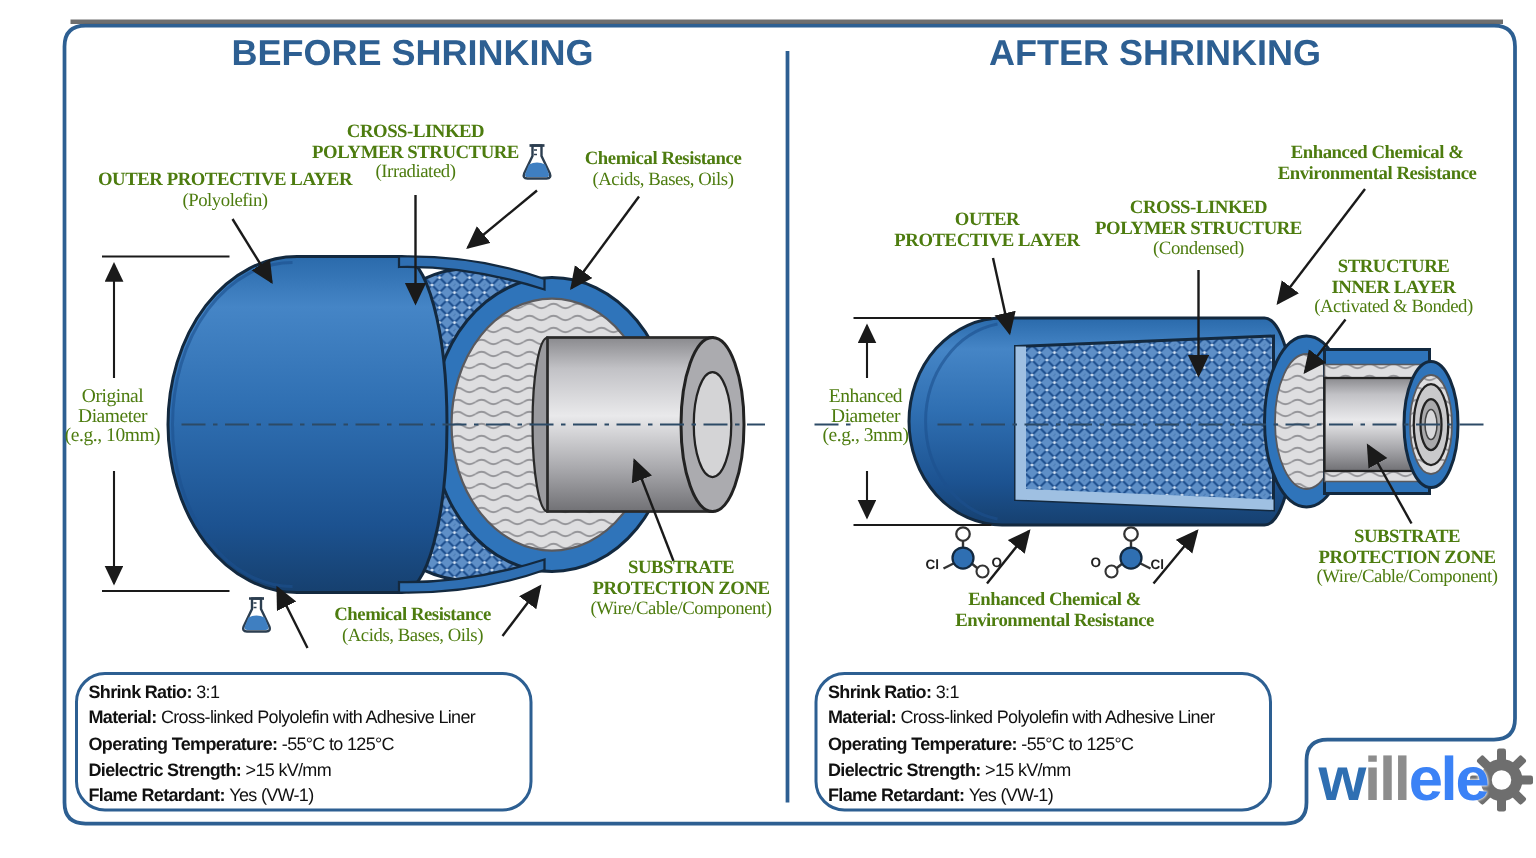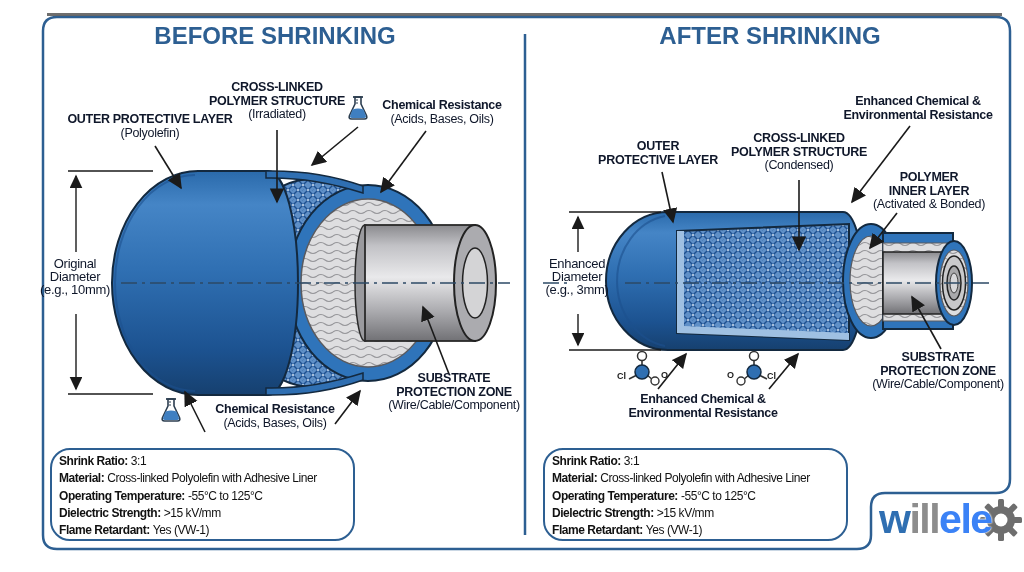--- a/index.html
+++ b/index.html
@@ -3,22 +3,22 @@
 <meta charset="utf-8">
 <style>
   html,body{margin:0;padding:0;background:#fff;}
   .stage{position:relative;width:1024px;height:572px;background:#fff;overflow:hidden;
          font-family:"Liberation Sans",sans-serif;margin-left:13px;}
   .stage svg{position:absolute;left:0;top:0;z-index:1;}
   .topline{position:absolute;left:34px;top:13px;width:955px;height:3px;background:#4a4a4a;opacity:.8;z-index:2;}
   .panel-title{position:absolute;transform:translateX(-50%);font-weight:bold;font-size:24px;
          color:#2d5f92;white-space:nowrap;z-index:3;}
   .lbl{position:absolute;transform:translateX(-50%);text-align:center;font-weight:bold;
-         font-size:12.5px;line-height:13.5px;letter-spacing:-0.3px;color:#0f172a;
-         white-space:nowrap;z-index:3;}
+         font-size:12.5px;line-height:13.5px;letter-spacing:-0.3px;color:#4d7c0f;
+         white-space:nowrap;z-index:3;font-family:Liberation Serif, serif;}
   .lbl .sub{font-weight:normal;}
   .lbl.dim{font-weight:normal;}
   .spec-box{position:absolute;box-sizing:border-box;width:305px;height:93px;
          border:2.5px solid #2d5f92;border-radius:20px;padding:3px 0 0 7px;
          font-size:12px;line-height:17.3px;letter-spacing:-0.45px;color:#111;z-index:3;}
   .spec-row b{margin-right:3px;}
   .atom{position:absolute;font-weight:bold;font-size:9px;color:#222;z-index:3;}
   .logo{position:absolute;left:866px;top:499px;font-weight:bold;font-size:41px;line-height:1;
          letter-spacing:-1.5px;white-space:nowrap;z-index:3;}
   .logo .lg-w{color:#2f6fb2;}
@@ -243,21 +243,21 @@
       <div>PROTECTIVE LAYER</div>
     </div>
 
     <div class="lbl" style="left:786px;top:132px">
       <div>CROSS-LINKED</div>
       <div>POLYMER STRUCTURE</div>
       <div class="sub">(Condensed)</div>
     </div>
 
     <div class="lbl" style="left:916px;top:171px">
-      <div>POLYMER</div>
+      <div>STRUCTURE</div>
       <div>INNER LAYER</div>
       <div class="sub">(Activated &amp; Bonded)</div>
     </div>
 
     <div class="lbl dim" style="left:564px;top:257px;font-size:13px;line-height:13px">
       <div>Enhanced</div>
       <div>Diameter</div>
       <div>(e.g., 3mm)</div>
     </div>
 

